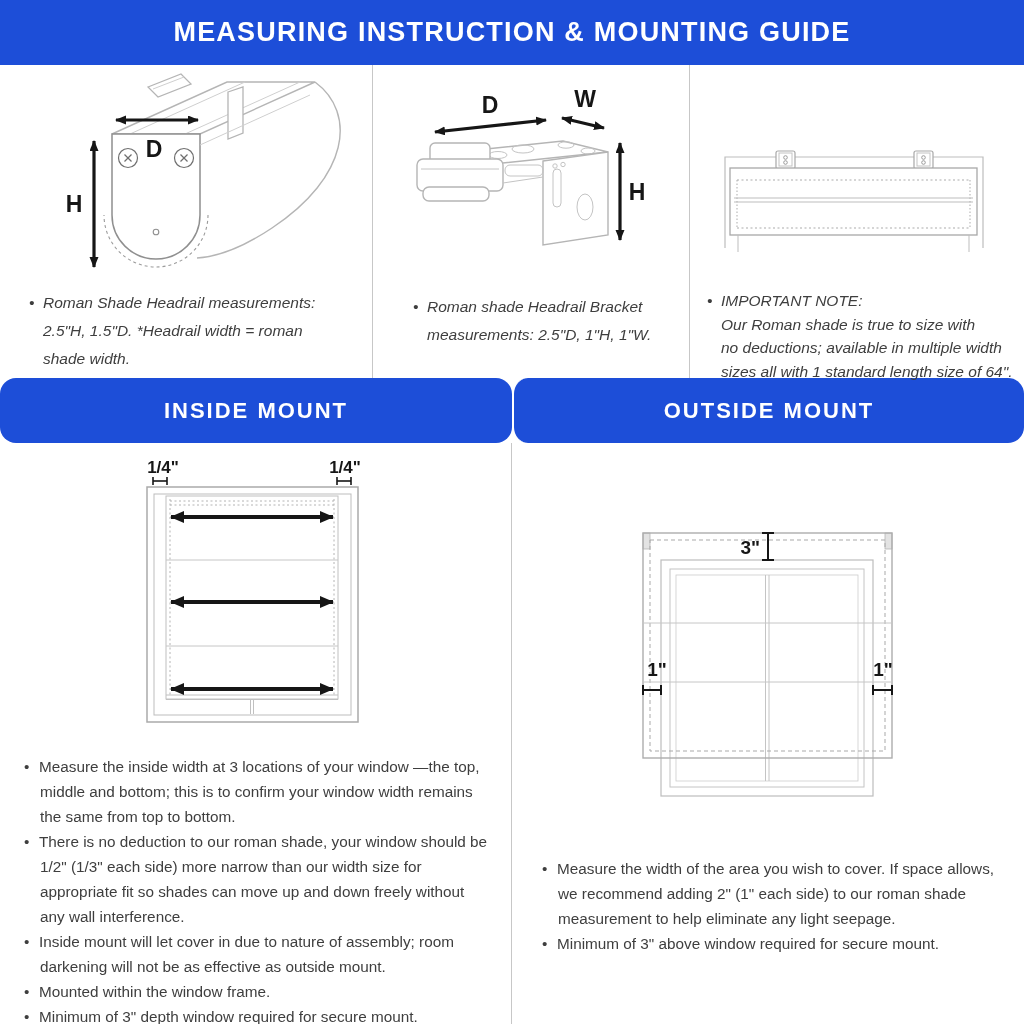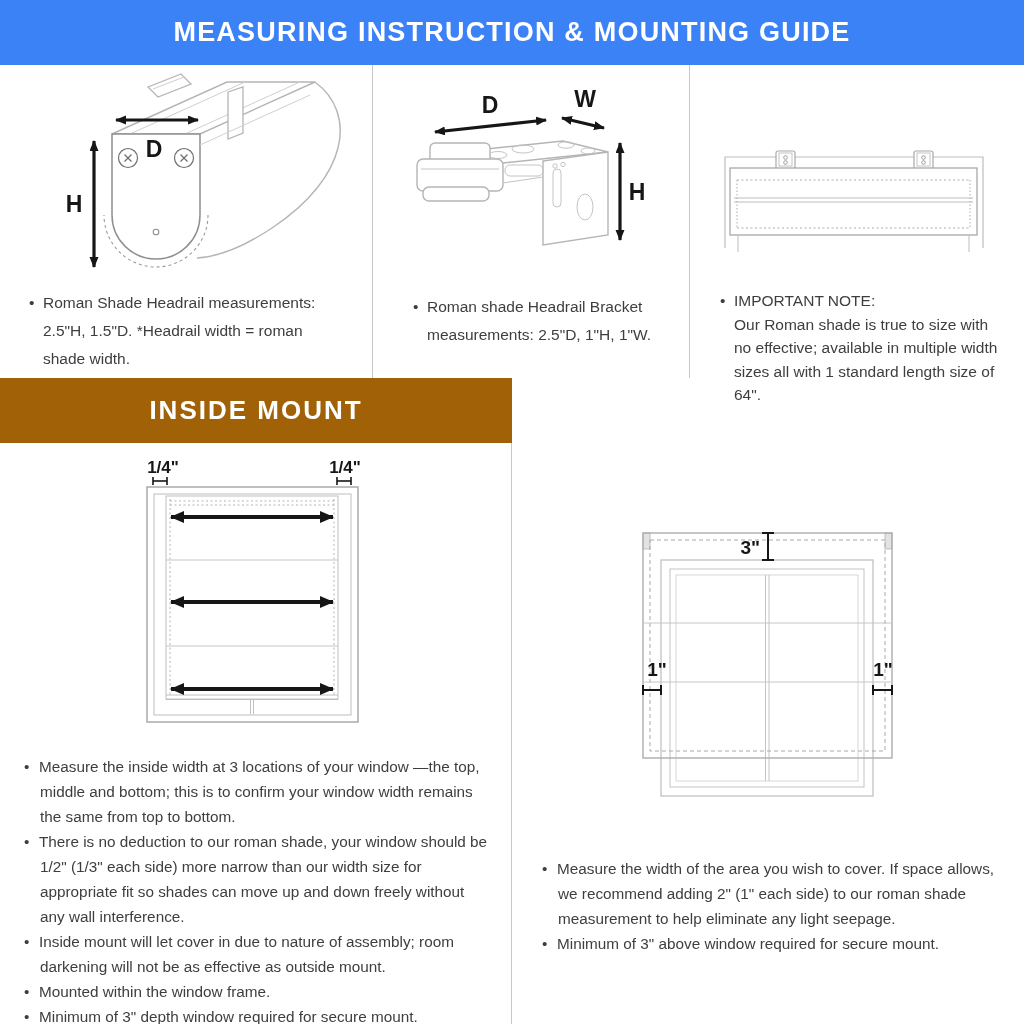--- a/index.html
+++ b/index.html
@@ -1,38 +1,38 @@
 <!DOCTYPE html>
 <html><head>
 <meta charset="utf-8">
 <style>
   html,body{margin:0;padding:0;background:#fff;}
   .page{position:relative;width:1024px;height:1024px;background:#fff;overflow:hidden;
         font-family:"Liberation Sans",sans-serif;color:#3e3e3e;}
   
-  .main-header{height:65px;background:#3b82f6;color:#fff;display:flex;align-items:center;
+  .main-header{height:65px;background:#1d4ed8;color:#fff;display:flex;align-items:center;
                justify-content:center;font-size:27px;font-weight:bold;letter-spacing:1.2px;}
   .mount-headers{display:flex;height:65px;}
-  .mount-headers .half{width:512px;box-sizing:border-box;background:#a16207;color:#fff;
-               display:flex;align-items:center;justify-content:center;font-size:26px;
-               font-weight:bold;letter-spacing:2px;}
+  .mount-headers .half{width:512px;box-sizing:border-box;background:#1d4ed8;color:#fff;
+               display:flex;align-items:center;justify-content:center;font-size:22px;
+               font-weight:bold;letter-spacing:2px;border-radius:16px;}
   .mount-headers .half.right{border-left:2px solid #fff;}
   
   .top-section{display:flex;height:313px;}
   .col{position:relative;box-sizing:border-box;}
   .col1{width:373px;border-right:1px solid #c7c7c7;}
   .col2{width:317px;border-right:1px solid #c7c7c7;}
   .col3{width:334px;}
   .note{position:absolute;font-size:15.5px;line-height:28px;}
-  .note .nline{padding-left:14px;}
+  .note .nline{padding-left:14px;font-style:italic;}
   .note .nline.first{padding-left:0;}
   .note .b{display:inline-block;width:14px;}
   .note1{left:29px;top:224px;}
   .note2{left:40px;top:228px;}
-  .note3{left:30px;top:224px;line-height:23.5px;}
+  .note3{left:17px;top:224px;line-height:23.5px;}
   
   .bottom-section{display:flex;height:581px;}
   .bcol{width:512px;box-sizing:border-box;}
   .bcol.left{border-right:1px solid #c7c7c7;}
   .bullets{font-size:15.3px;line-height:25px;}
   .bullets .li{padding-left:16px;text-indent:-16px;}
   .bullets .li .b{display:inline-block;width:9px;text-indent:0;margin-right:6px;}
   .bullets-inside{margin:16px 18px 0 24px;}
   .bullets-outside{margin:8px 14px 4px 30px;}
   svg{display:block;}
@@ -160,28 +160,29 @@
         <line x1="47" y1="115" x2="47" y2="163" stroke="#ababab" stroke-width="1" stroke-dasharray="1.5,2"></line>
         <line x1="280" y1="115" x2="280" y2="163" stroke="#ababab" stroke-width="1" stroke-dasharray="1.5,2"></line>
         <line x1="44" y1="133" x2="283" y2="133" stroke="#bdbdbd" stroke-width="1"></line>
         <line x1="44" y1="137" x2="283" y2="137" stroke="#bdbdbd" stroke-width="1"></line>
         <line x1="48" y1="170" x2="48" y2="187" stroke="#bdbdbd" stroke-width="1"></line>
         <line x1="279" y1="170" x2="279" y2="187" stroke="#bdbdbd" stroke-width="1"></line>
       </svg>
       <div class="note note3">
         <div class="nline first"><span class="b">•</span><span>IMPORTANT NOTE:</span></div>
         <div class="nline">Our Roman shade is true to size with</div>
-        <div class="nline">no effective; available in multiple width</div>
+        <div class="nline">no deductions; available in multiple width</div>
         <div class="nline">sizes all with 1 standard length size of 64".</div>
       </div>
     </div>
   </div>
 
   <div class="mount-headers">
     <div class="half left">INSIDE MOUNT</div>
+    <div class="half right">OUTSIDE MOUNT</div>
   </div>
 
   <div class="bottom-section">
 
     <div class="bcol left">
       <svg width="511" height="295" viewBox="0 0 511 295">
         <defs>
           <marker id="ah3" markerUnits="userSpaceOnUse" markerWidth="15" markerHeight="13" refX="13" refY="6" orient="auto-start-reverse">
             <path d="M0,0 L14,6 L0,12 Z" fill="#161616"></path>
           </marker>

